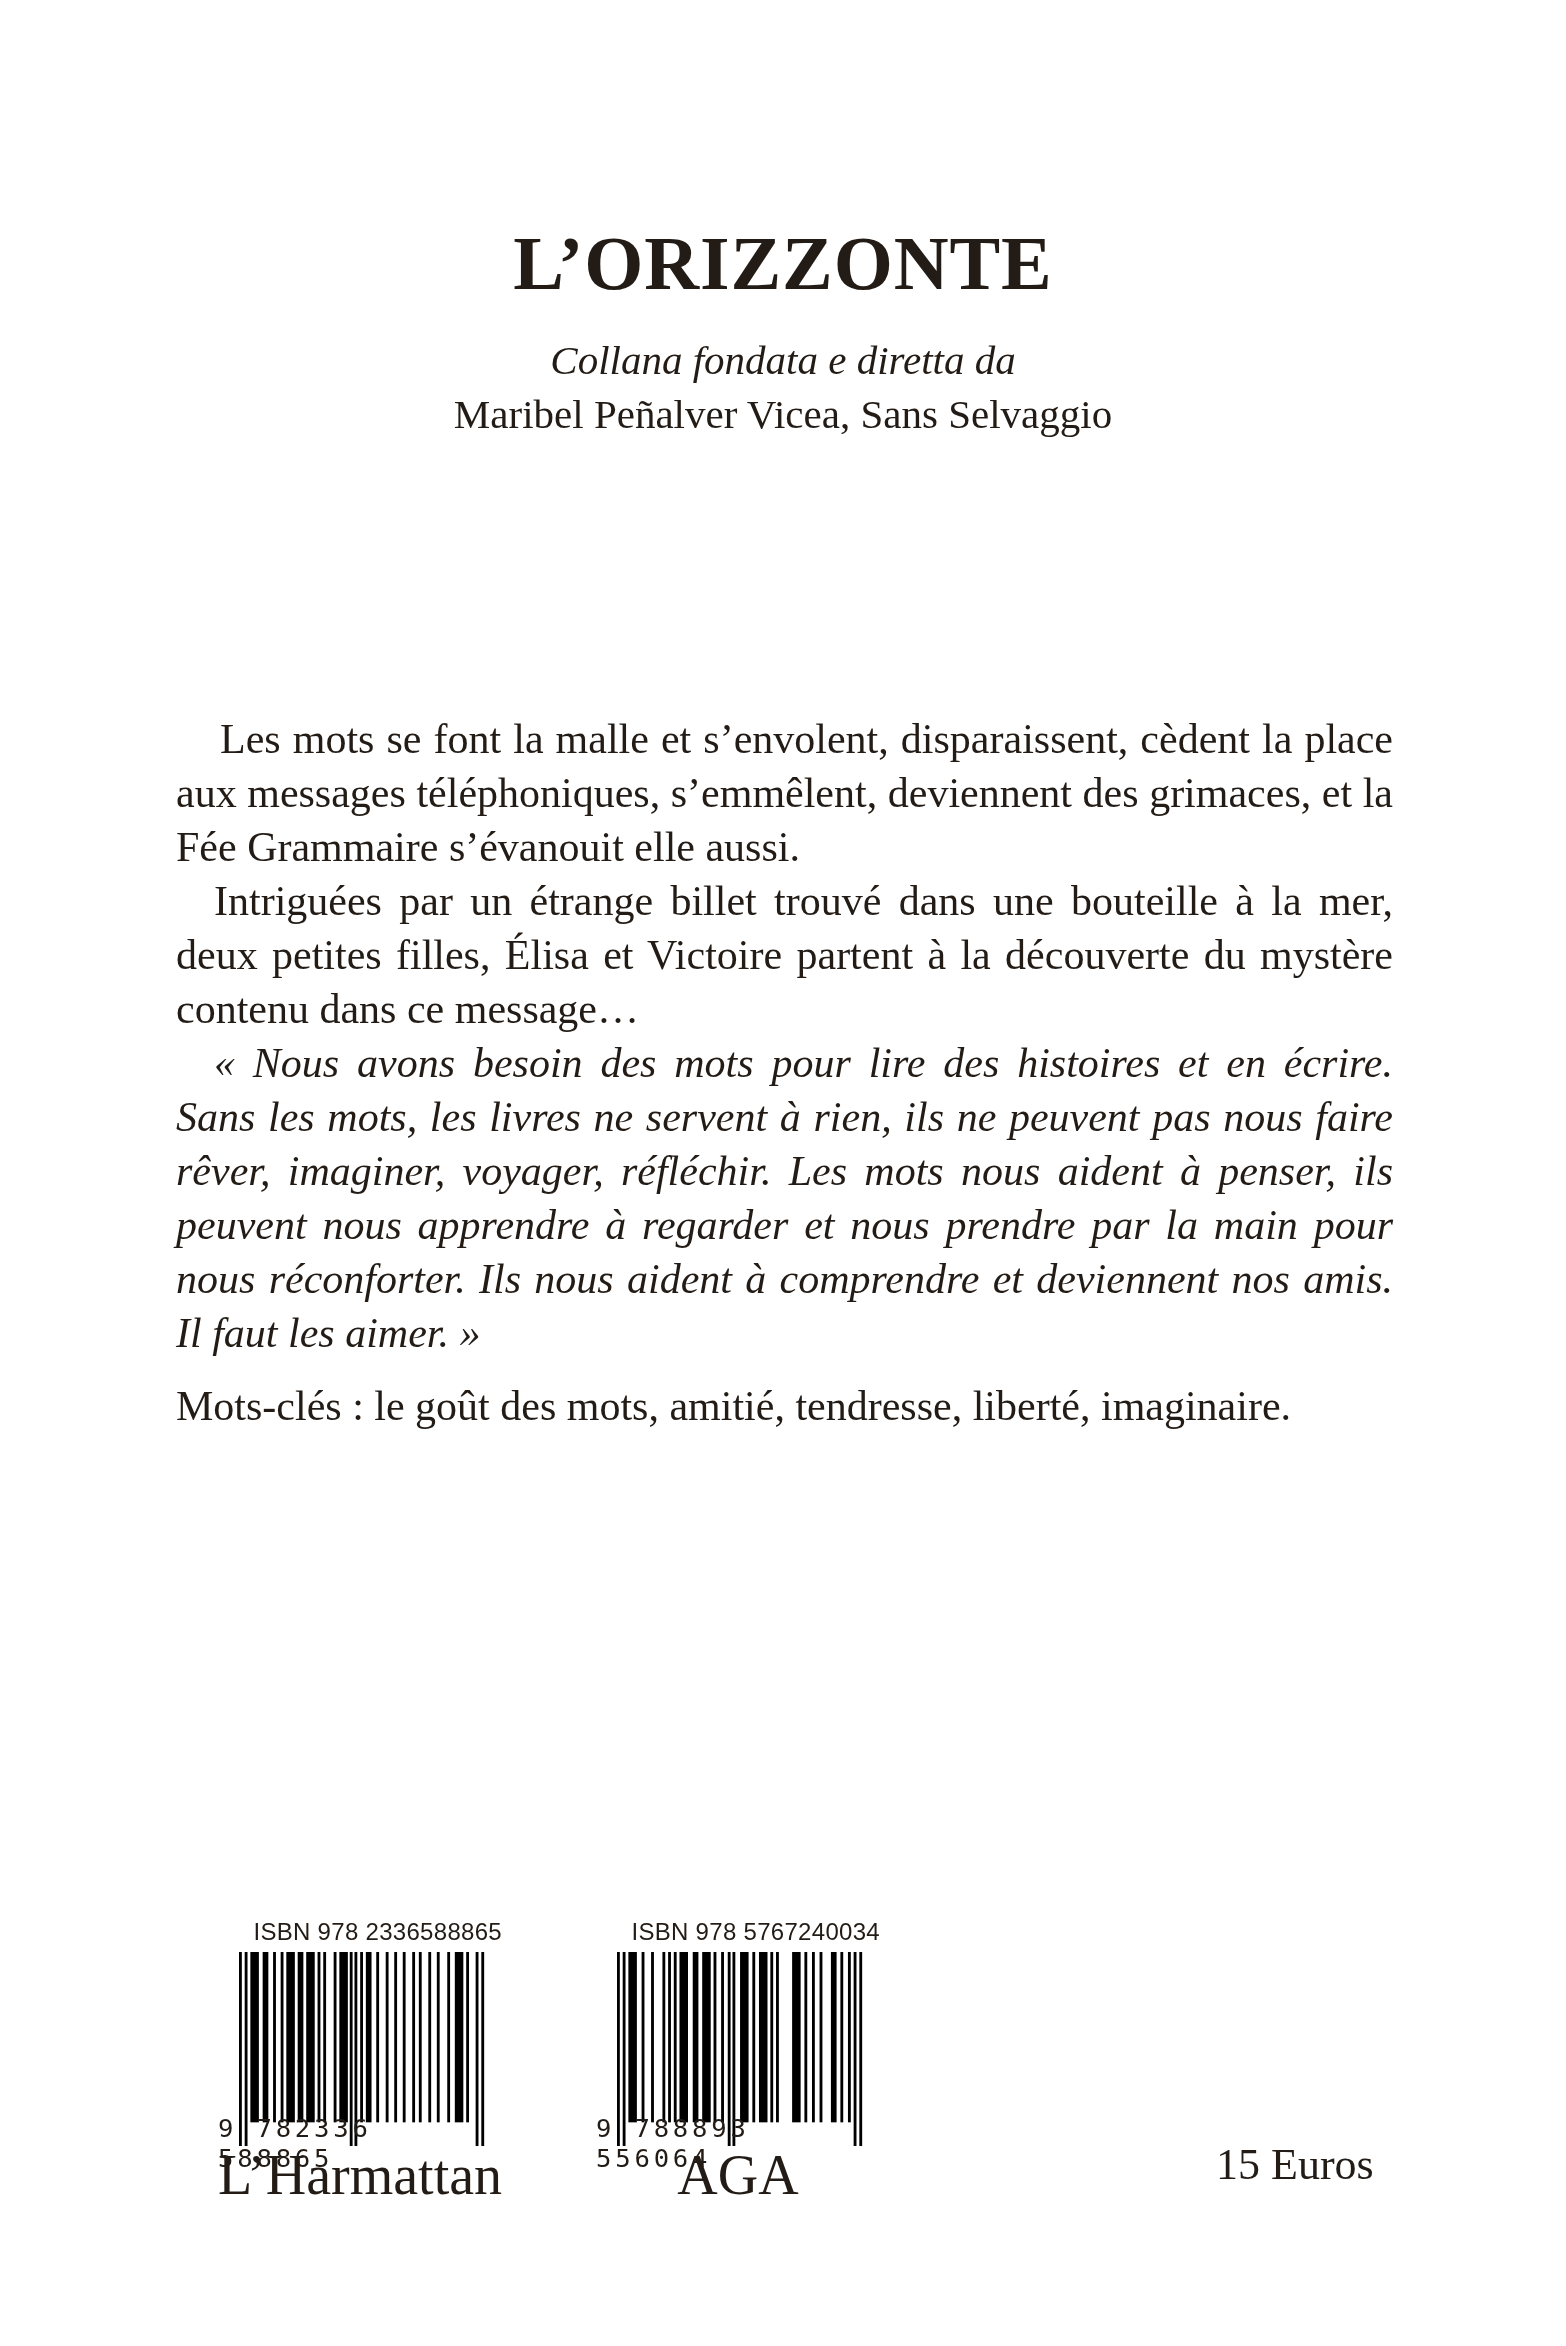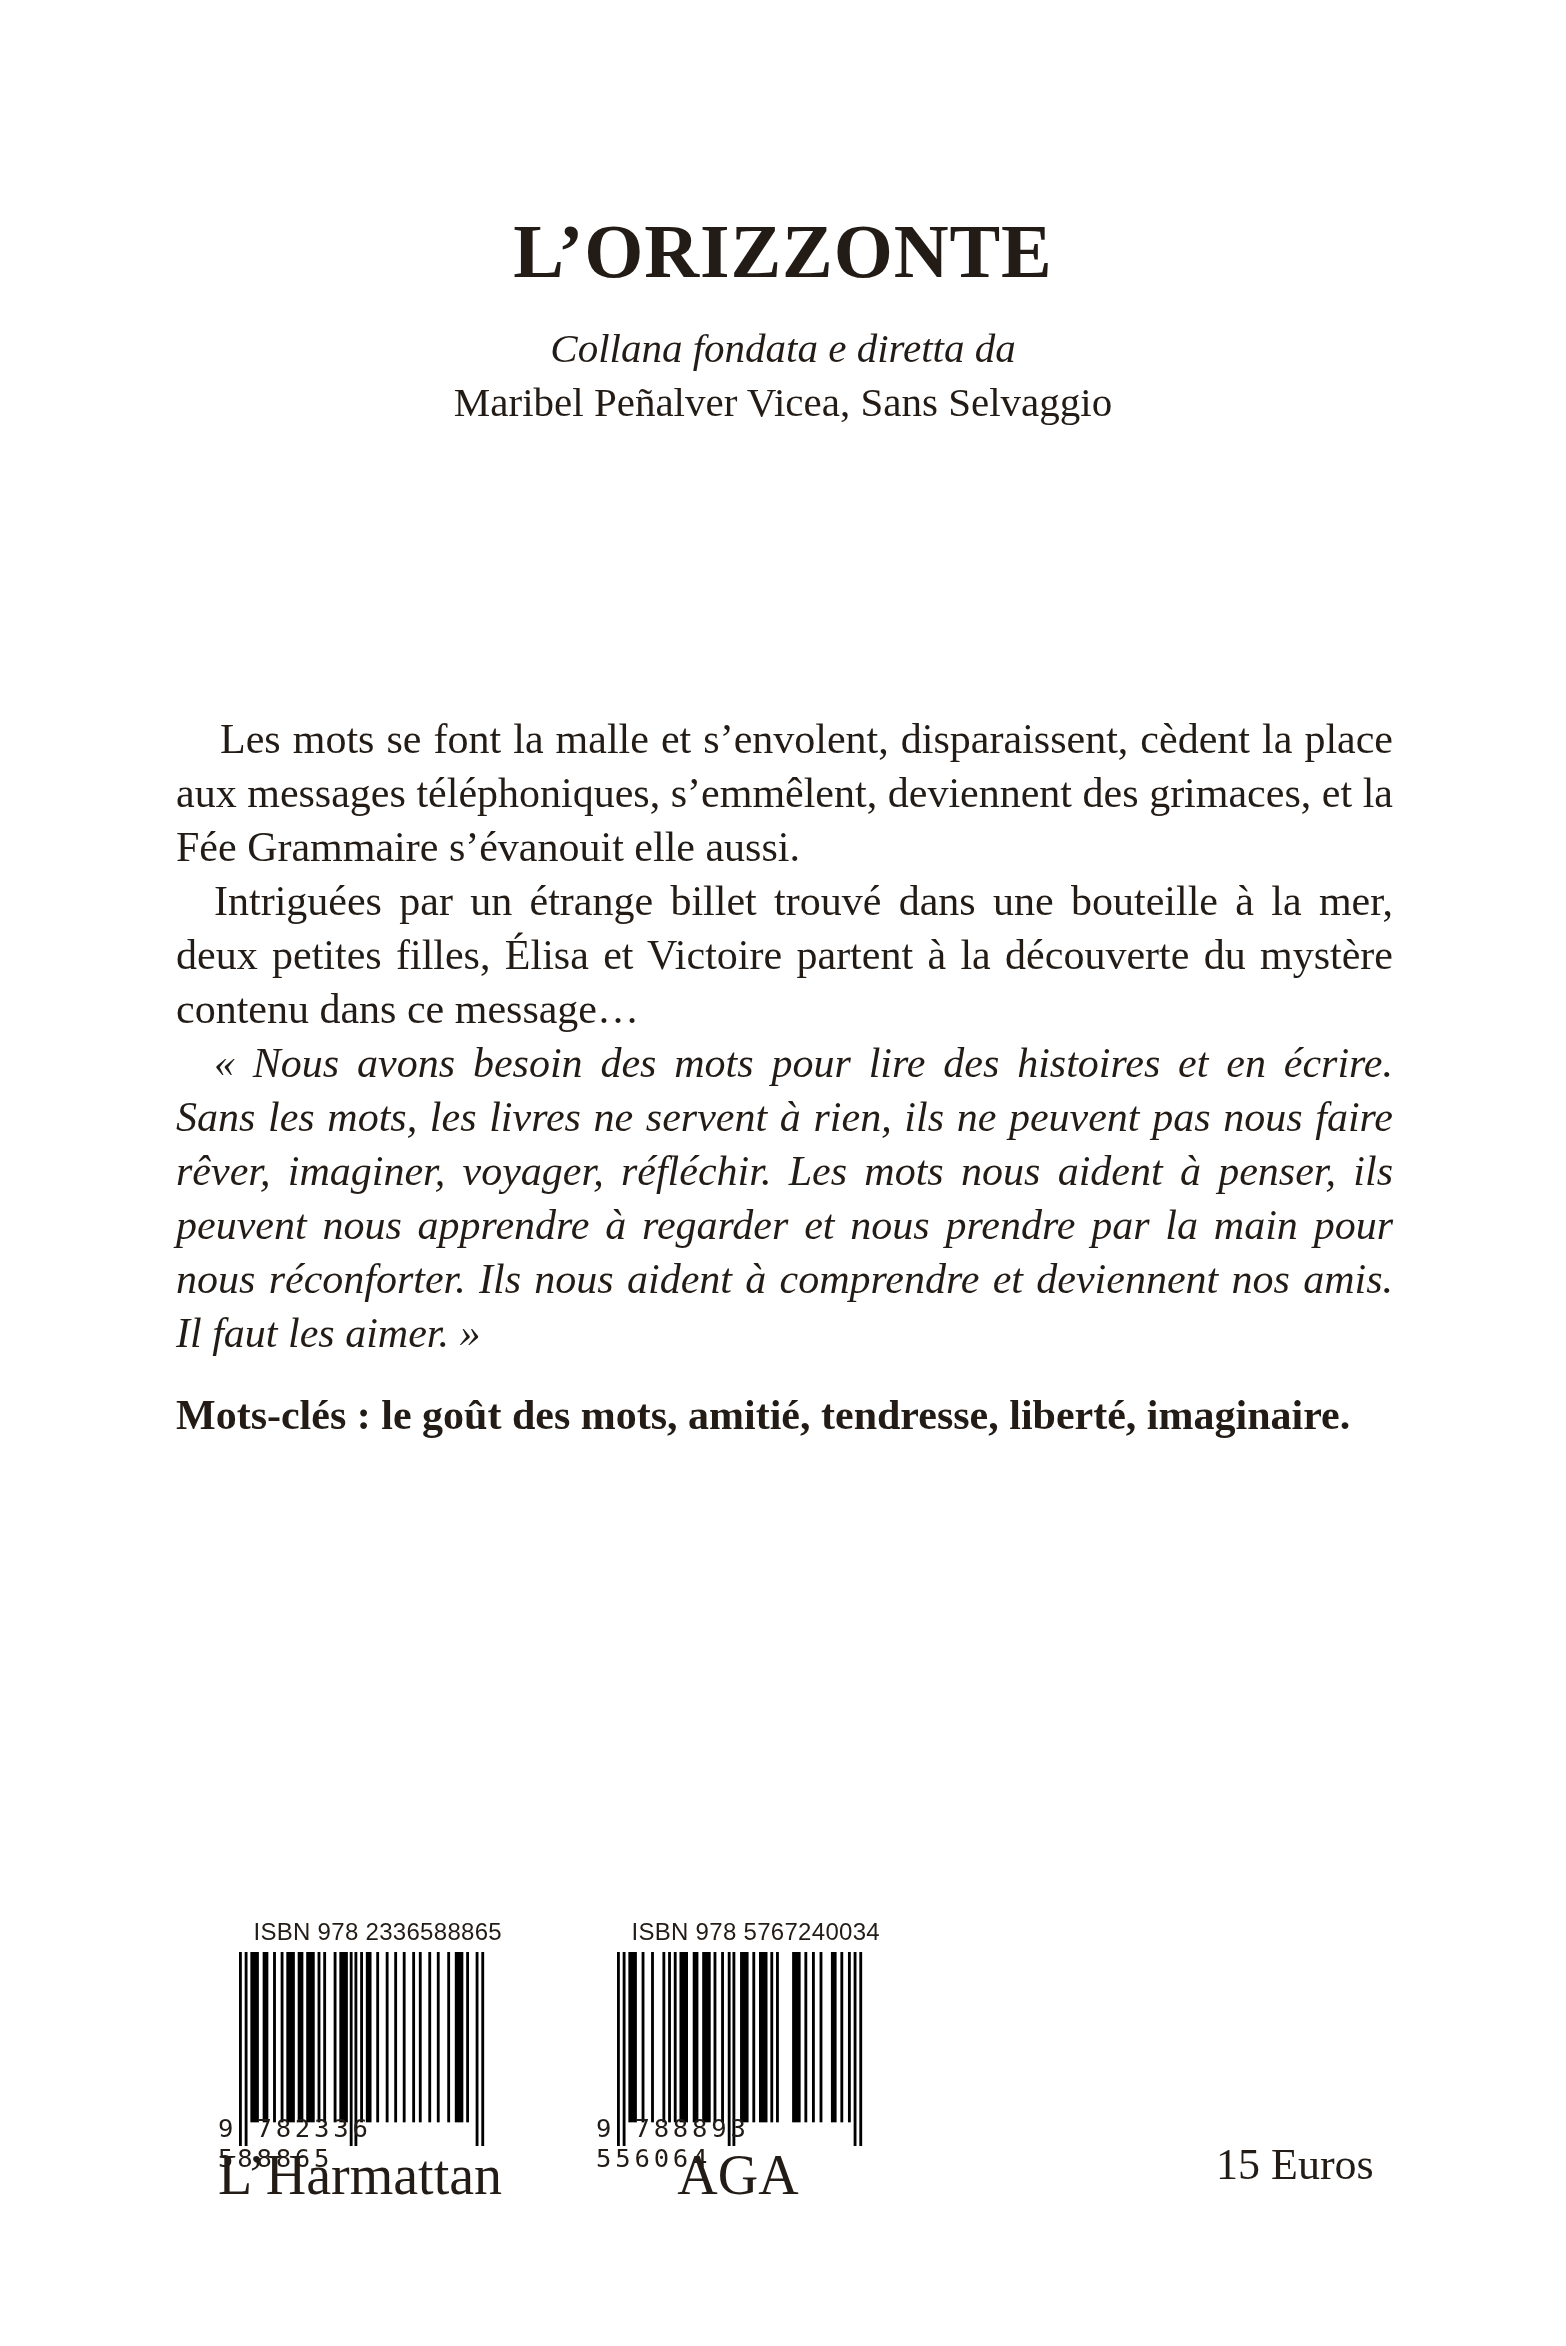--- a/index.html
+++ b/index.html
@@ -2,34 +2,34 @@
 <html style="font-size:15px"><head>
   <meta charset="utf-8">
   <style>
     html, body { margin: 0; padding: 0; background: #ffffff; }
     body {
       width: 1566px; height: 2347px; position: relative; overflow: hidden;
       font-family: "Liberation Serif", "DejaVu Serif", serif;
       color: #231c16;
     }
     .header { position: absolute; left: 0; right: 0; top: 206px; text-align: center; }
-    .title { font-size: 76px; line-height: 91px; letter-spacing: 0.9px; margin: 0; }
+    .title { font-size: 76px; line-height: 91px; letter-spacing: 0.9px; margin: 12px; }
     .subtitle { font-style: italic; font-size: 41px; line-height: 51px; margin-top: 26px; }
     .directors { font-size: 41px; line-height: 57px; }
     .links { font-size: 41px; line-height: 57px; margin-top: 11.4px; word-spacing: 3.8px; }
     .links span + span { margin-left: 36px; }
 
     .body-text {
       position: absolute; left: 176px; width: 1217px; top: 712px;
       font-size: 42px; line-height: 54px; text-align: justify;
     }
     .body-text p { margin: 0; text-indent: 38px; }
     .body-text p.first { text-indent: 44px; }
     .body-text p.quote { font-style: italic; }
-    .body-text p.keywords { text-indent: 0; margin-top: 28px; font-weight: bold; }
+    .body-text p.keywords { text-indent: 0; margin-top: 19px; }
 
     .barcode-block { position: absolute; top: 1918px; width: 284px; text-align: center; }
     .isbn-top {
       font-family: "Liberation Sans", "DejaVu Sans", sans-serif;
       font-size: 24px; line-height: 28px; text-align: right; padding-left: 21px; letter-spacing: 0.3px;
     }
     .barcode { position: relative; height: 194px; margin-top: 5.7px; }
     .bars { position: absolute; left: 21px; top: 0; width: 248px; height: 194px; }
     .digits {
       font-family: "DejaVu Sans Mono", "Liberation Mono", monospace;

